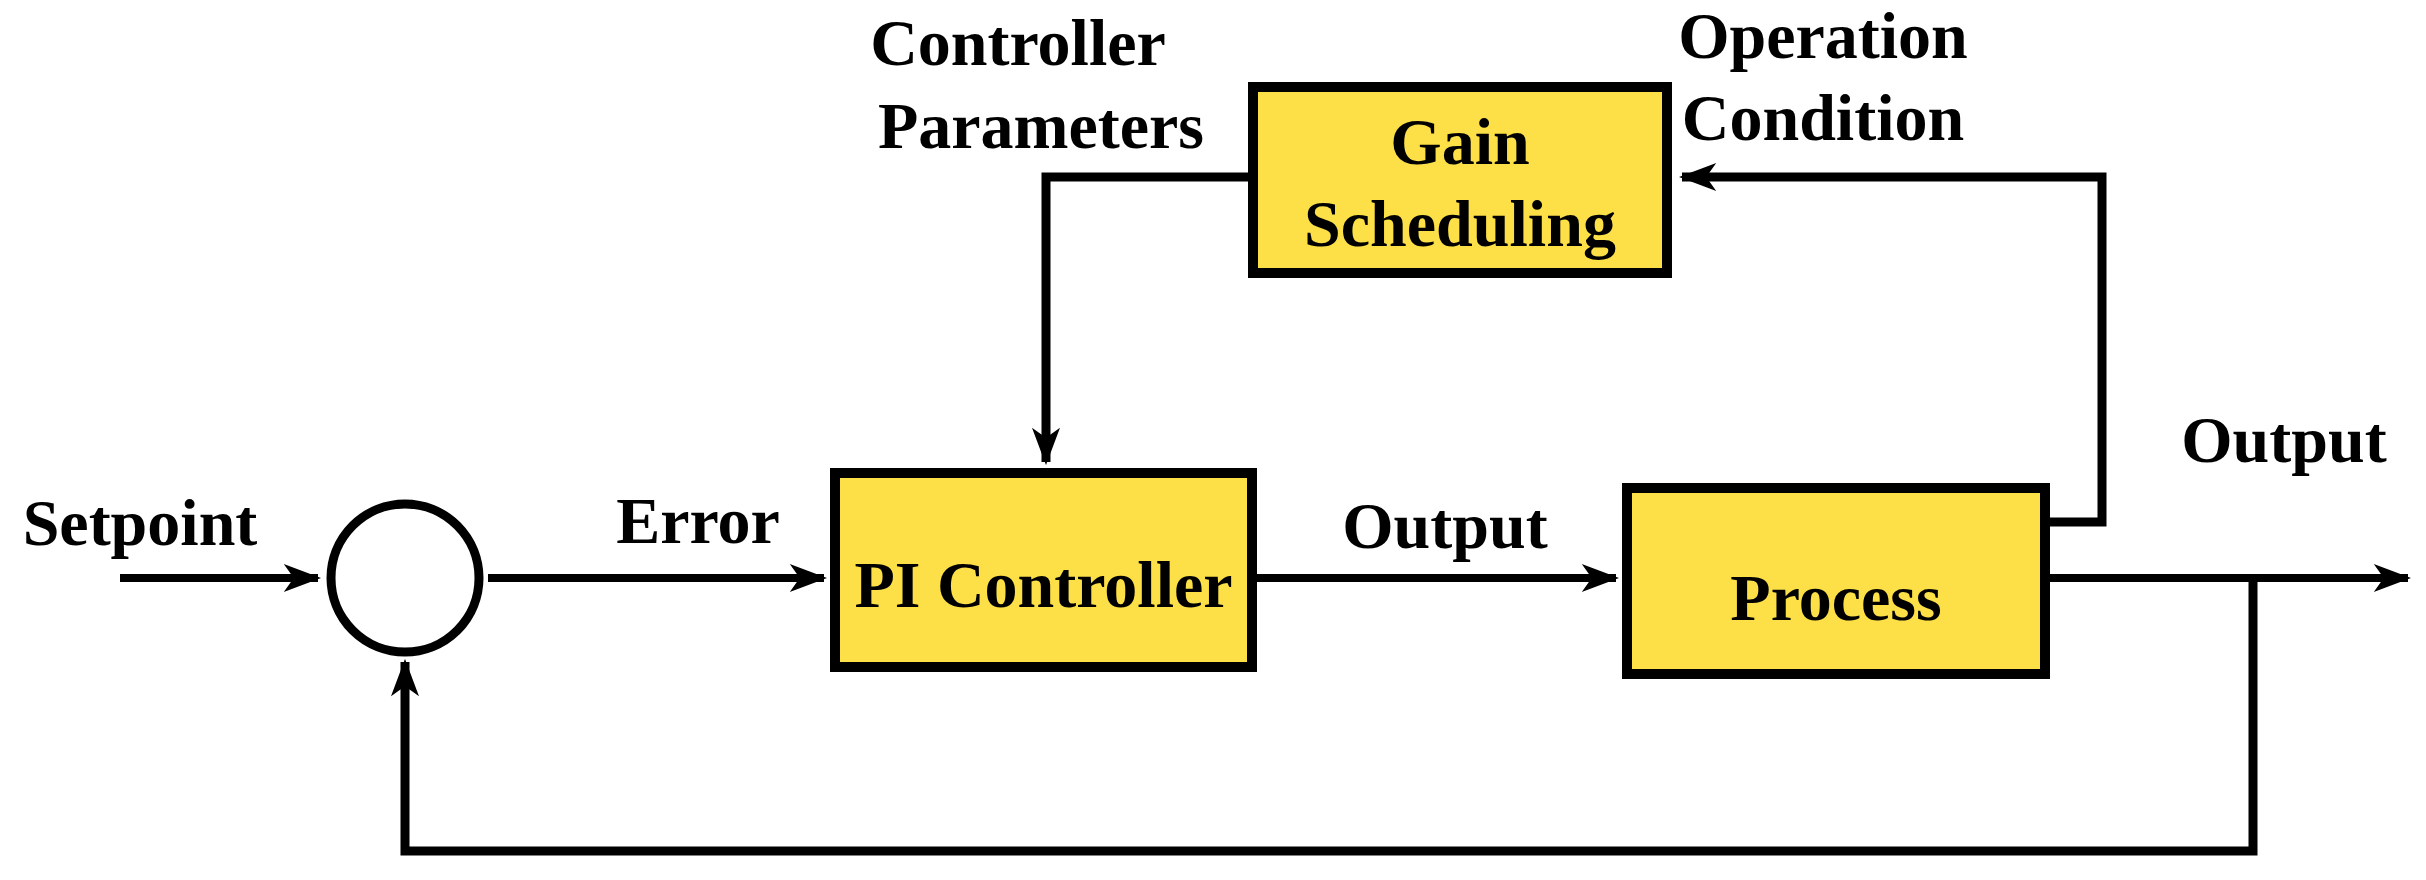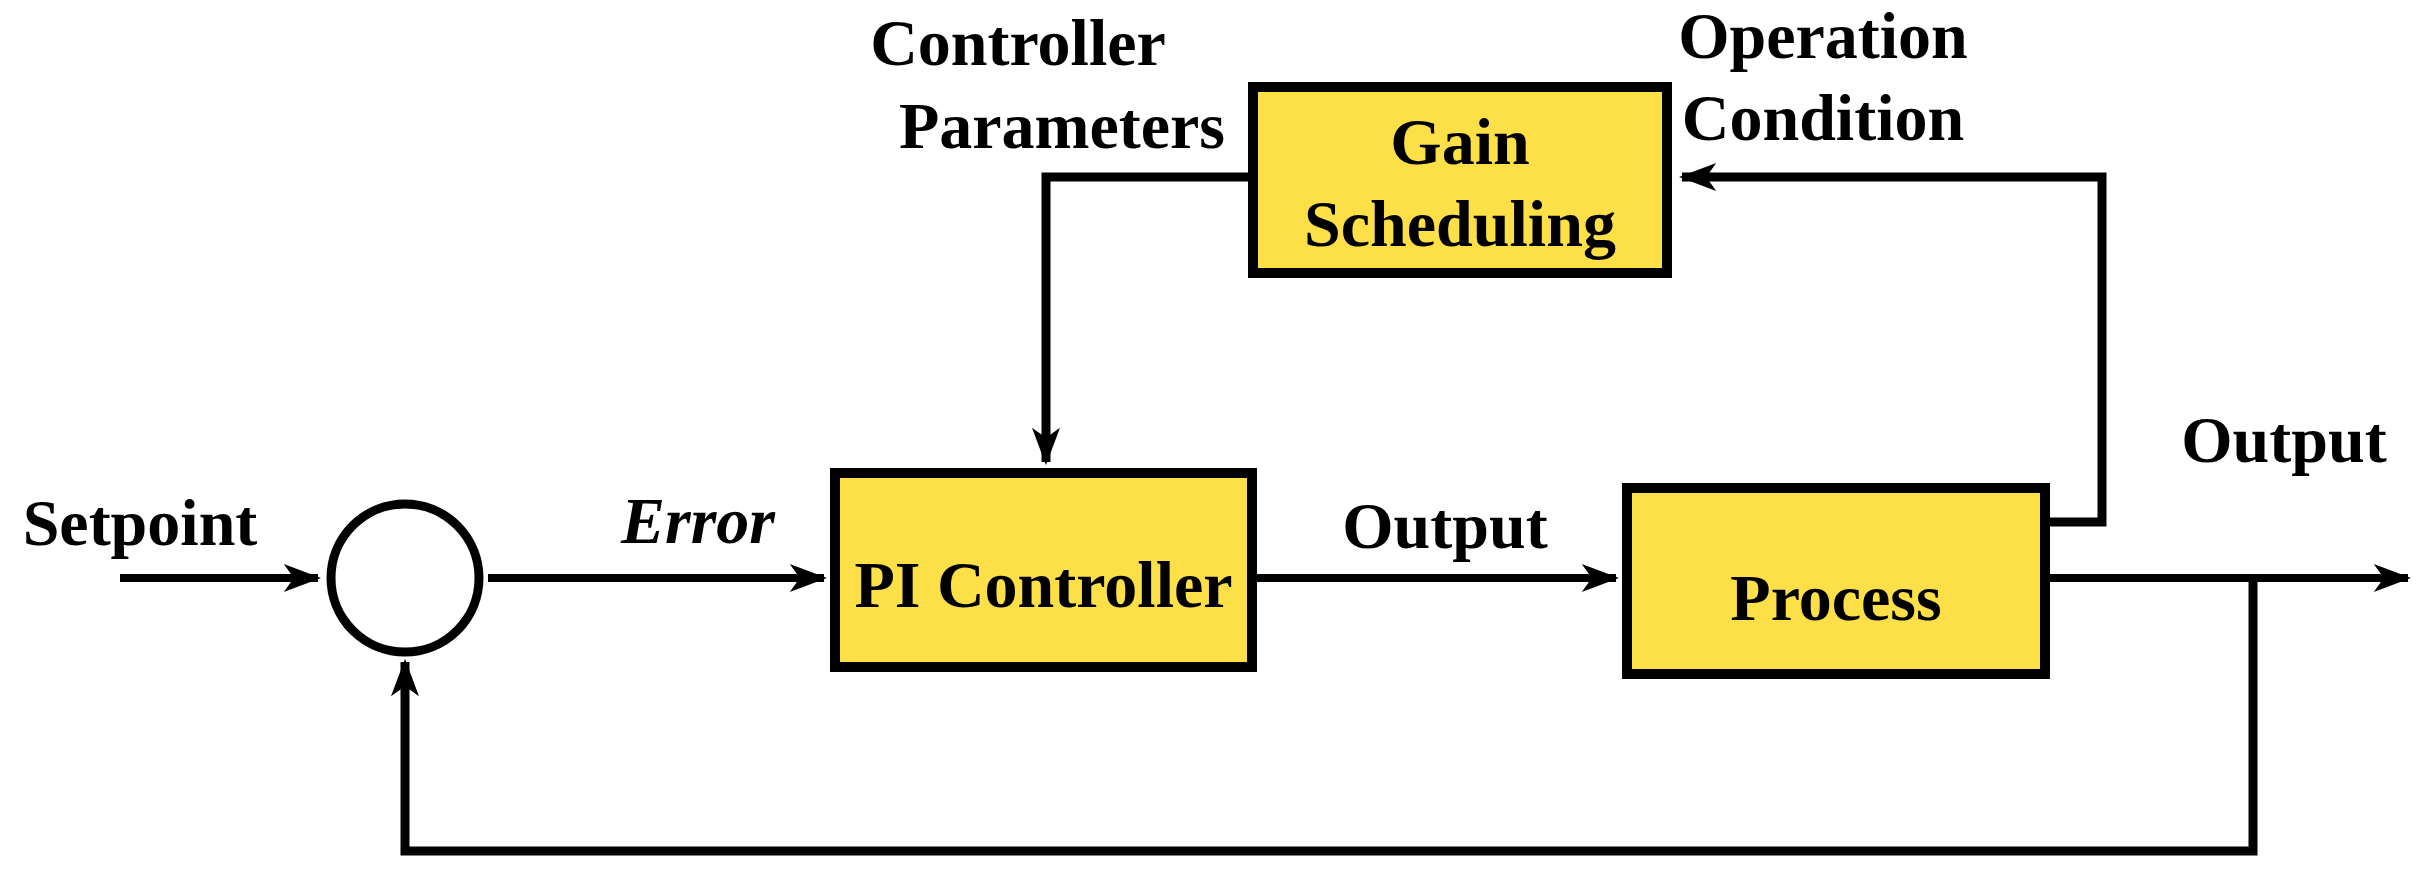--- a/index.html
+++ b/index.html
@@ -47,26 +47,26 @@
   .block-process .block-label { transform: translateY(17px); }
   .sig-label {
     position: absolute;
     font-weight: bold;
     font-size: 66px;
     line-height: 66px;
     text-align: center;
     white-space: nowrap;
   }
   .lbl-setpoint    { left:    5px; top: 490px; width: 270px; }
-  .lbl-error       { left:  563px; top: 488px; width: 270px; font-style: italic; }
+  .lbl-error       { left:  563px; top: 488px; width: 270px; }
   .lbl-control     { left: 1290px; top: 410px; width: 310px; }
   .lbl-signal      { left: 1290px; top: 493px; width: 310px; }
   .lbl-output      { left: 2149px; top: 407px; width: 270px; }
   .lbl-ctrl-params-1 { left: 843px; top: 10px; width: 350px; }
-  .lbl-ctrl-params-2 { left: 887px; top: 93px; width: 350px; }
+  .lbl-ctrl-params-2 { left: 866px; top: 93px; width: 350px; }
   .lbl-op-cond-1   { left: 1648px; top:  3px; width: 350px; }
   .lbl-op-cond-2   { left: 1648px; top: 85px; width: 350px; }
 </style>
 </head>
 <body>
 
 <div class="stage">
 
   <svg class="wires" viewBox="0 0 2426 880" xmlns="http://www.w3.org/2000/svg">
     <defs>

